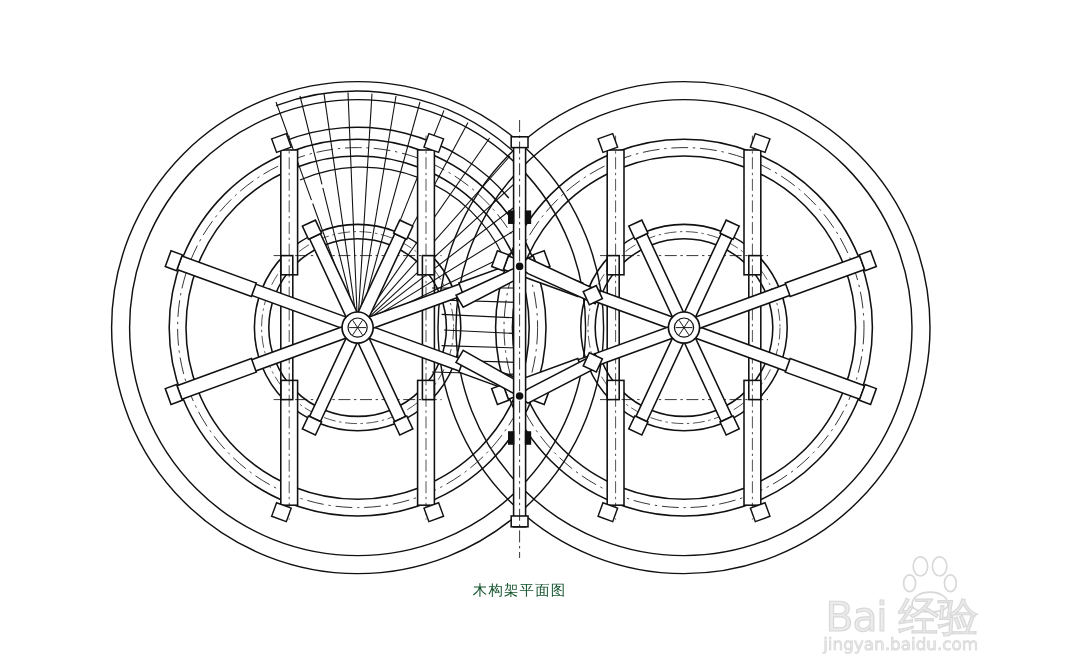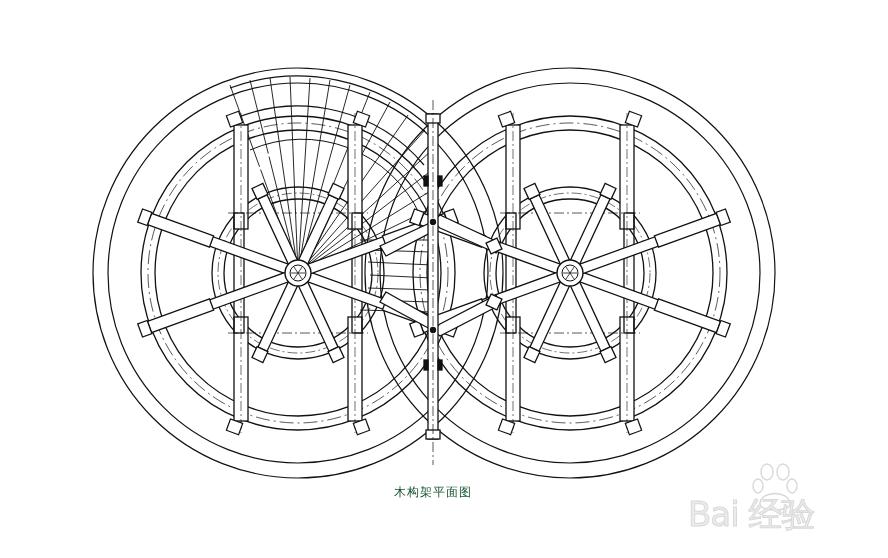--- a/index.html
+++ b/index.html
@@ -176,13 +176,14 @@
   <svg class="wm-paw" width="46" height="50" viewBox="0 0 46 50">
     <g fill="none" stroke="#d8d8d8" stroke-width="1.4">
       <ellipse cx="15" cy="10" rx="6" ry="8"></ellipse>
       <ellipse cx="31" cy="10" rx="6" ry="8"></ellipse>
       <ellipse cx="6" cy="24" rx="5" ry="7"></ellipse>
       <ellipse cx="40" cy="24" rx="5" ry="7"></ellipse>
       <path d="M 8 42 C 8 28, 38 28, 38 42 C 38 50, 8 50, 8 42 Z"></path>
     </g>
   </svg>
   <div class="wm-brand">Bai  经验</div>
+  <div class="wm-url">jingyan.baidu.com</div>
 </div>
 
 </body></html>

